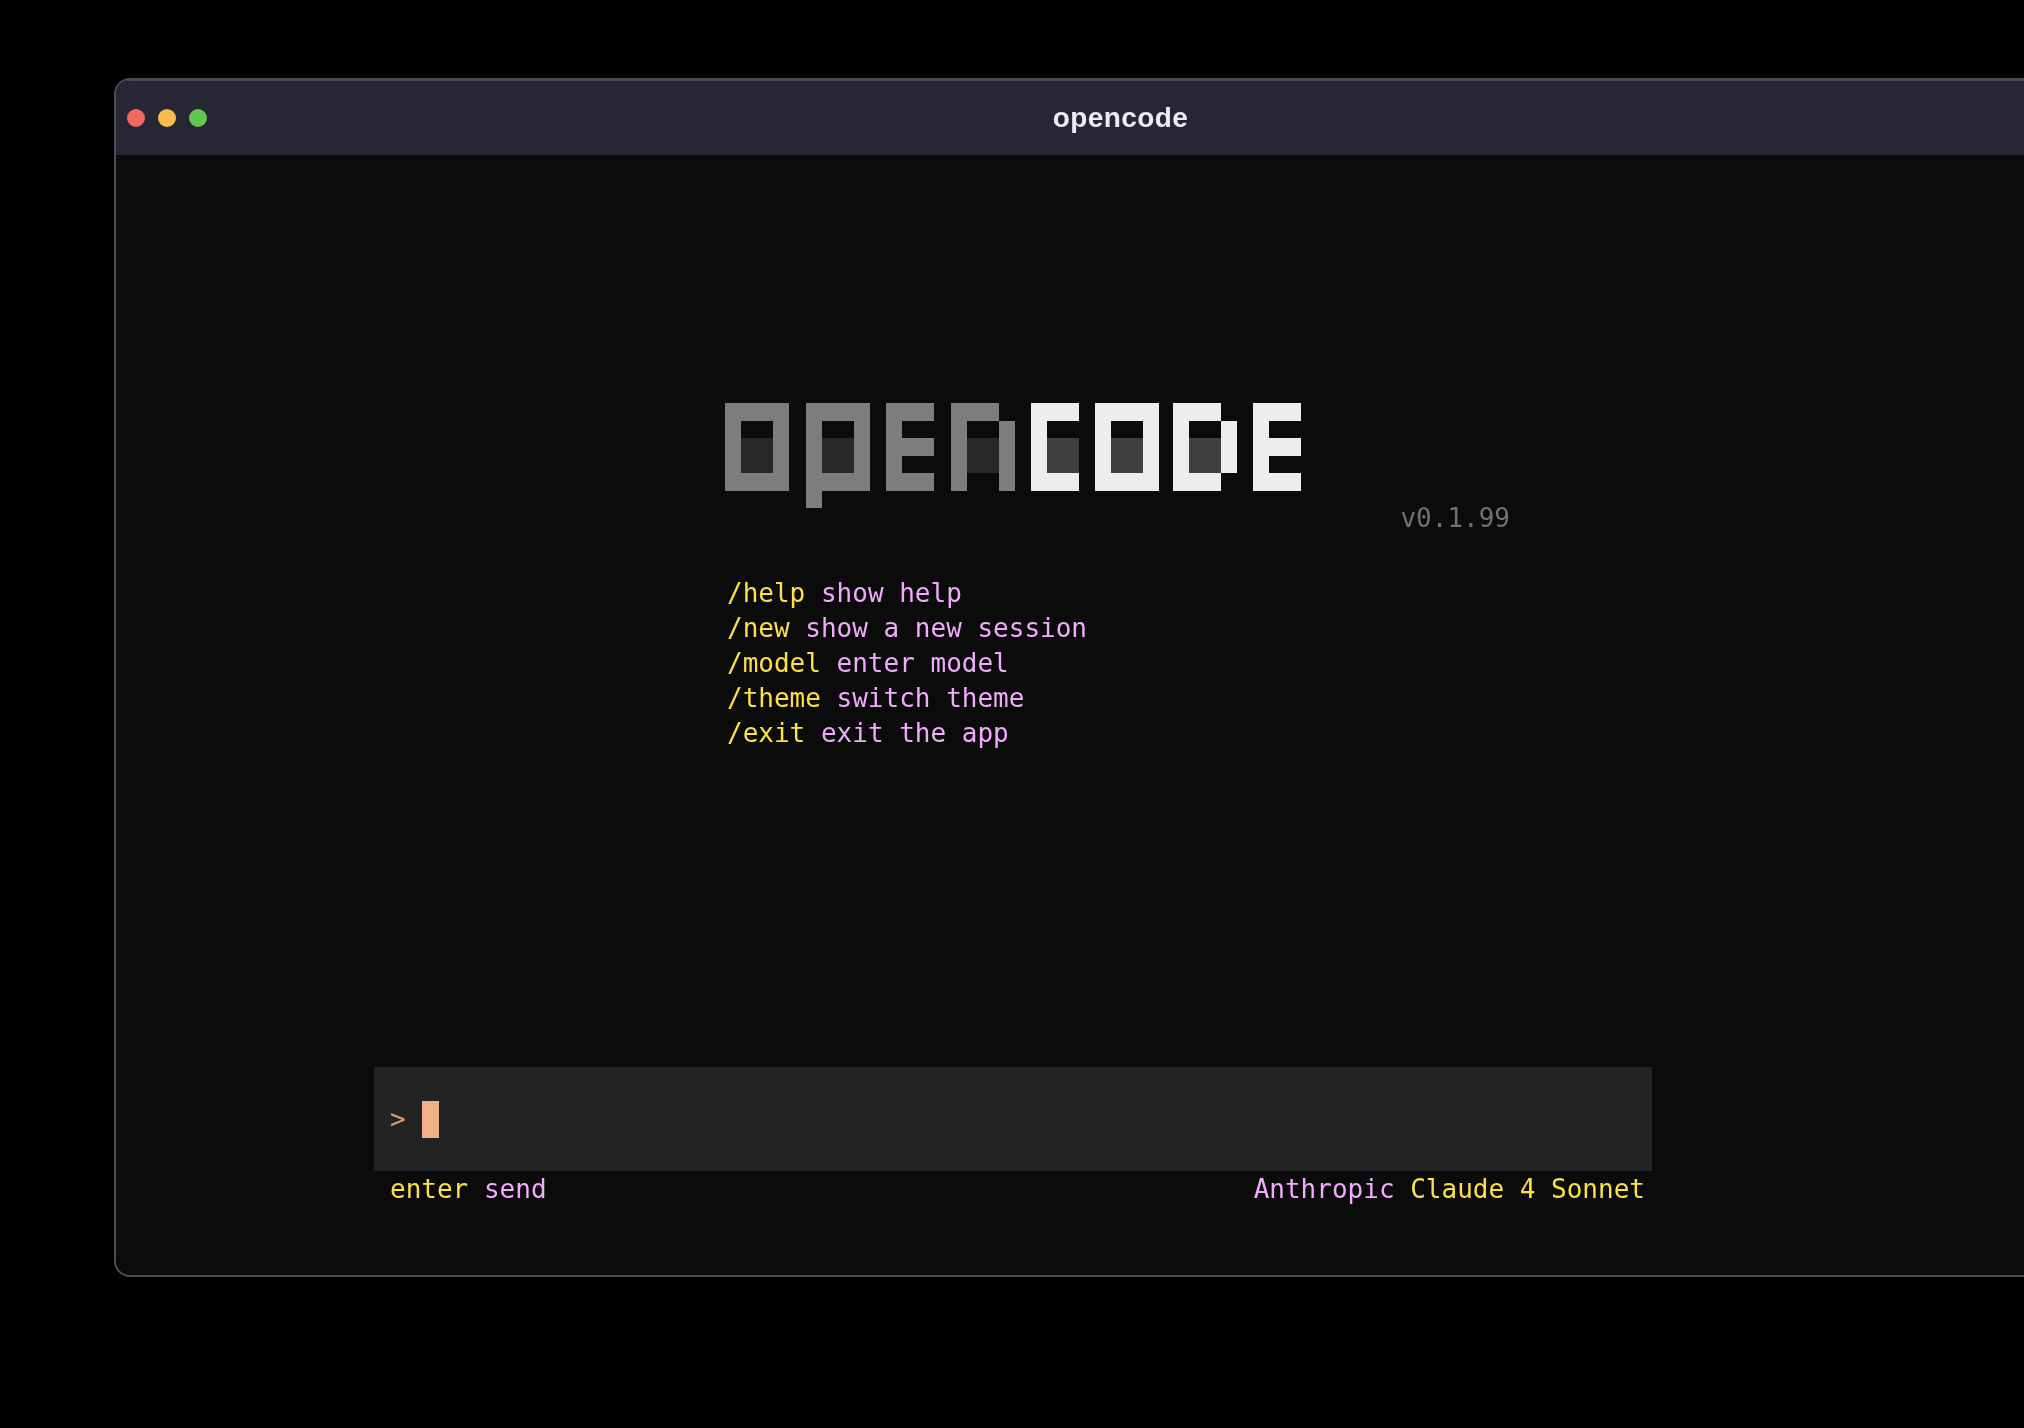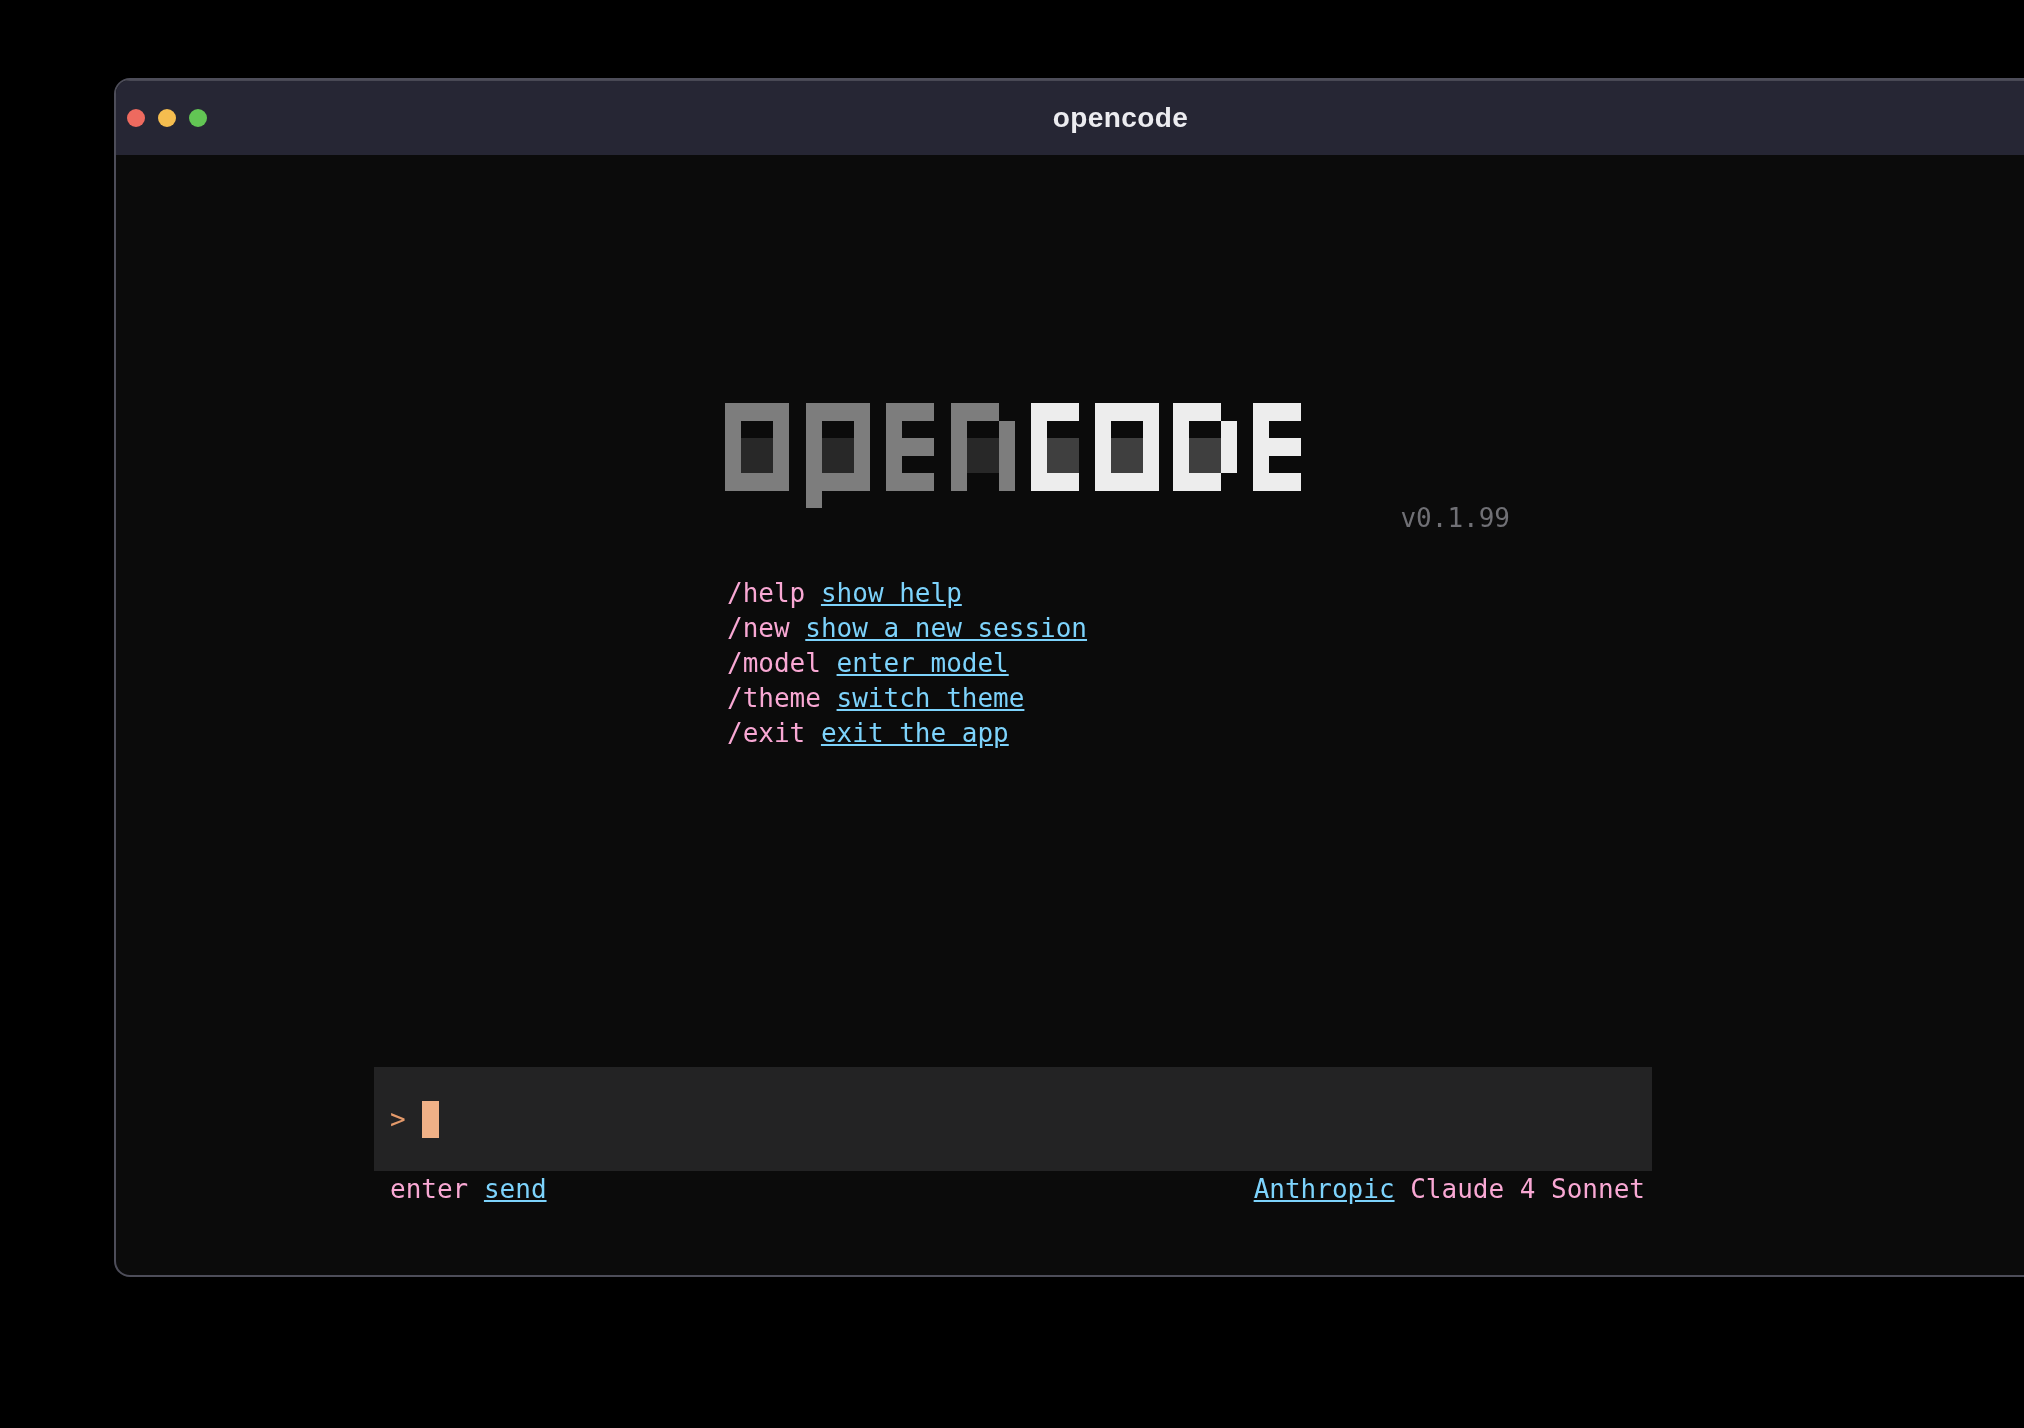--- a/index.html
+++ b/index.html
@@ -72,22 +72,22 @@
     right: 615px;
     color: #707075;
   }
   .commands {
     position: absolute;
     left: 611px;
     top: 421px;
     white-space: nowrap;
   }
   .cmd-row { height: 35px; }
-  .white { color: #f9a8d4; }
-  .gray  { color: #7dd3fc; text-decoration: underline; }
+  .white { color: #fde047; }
+  .gray  { color: #f0abfc; }
   .sp { margin-left: 1ch; }
   .inputbox {
     position: absolute;
     left: 258px;
     top: 912px;
     width: 1278px;
     height: 104px;
     box-sizing: border-box;
     background: #232324;
     display: flex;

